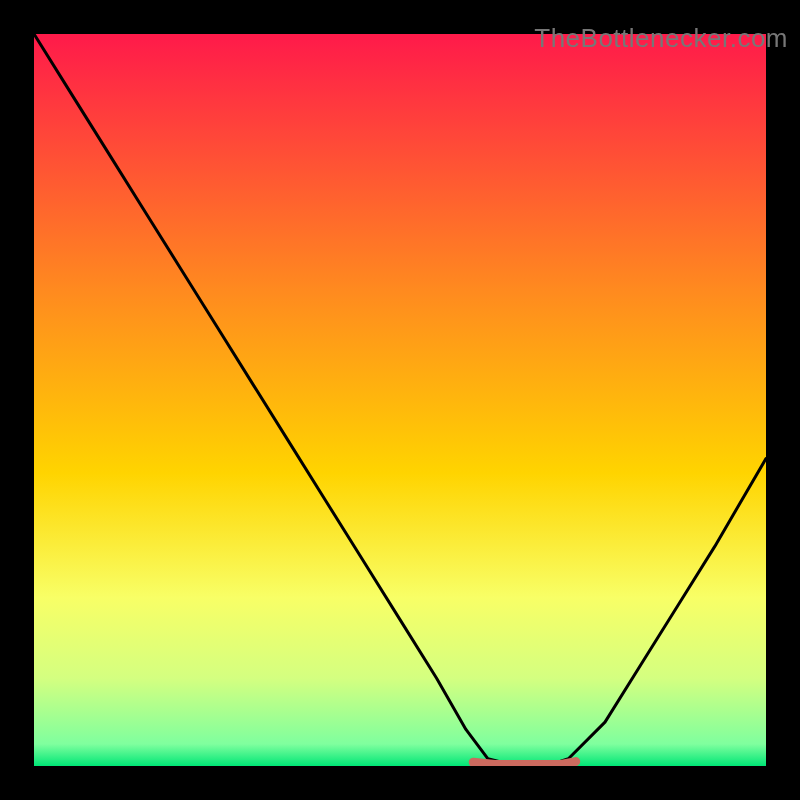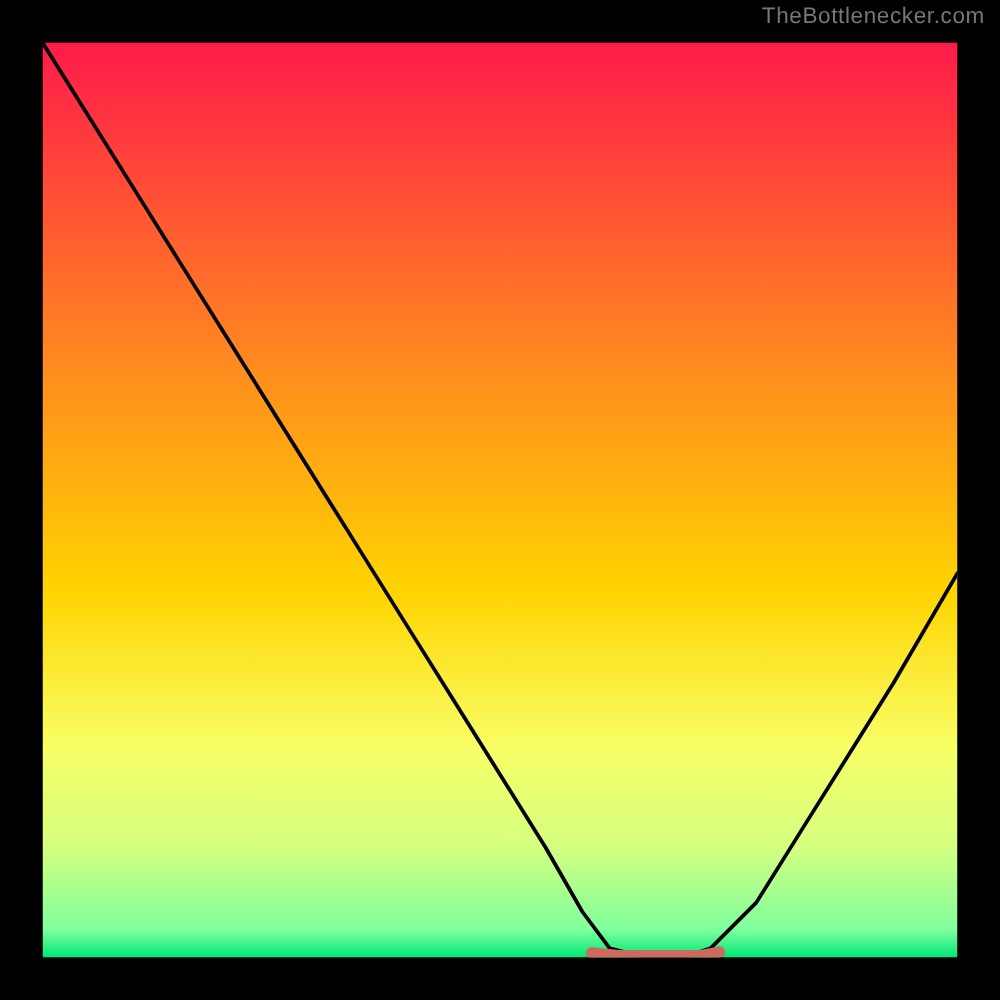--- a/index.html
+++ b/index.html
@@ -12,24 +12,24 @@
     font-family: Arial, Helvetica, sans-serif;
   }
   .stage {
     position: relative;
     width: 800px;
     height: 800px;
     background: #000;
   }
   .watermark {
     position: absolute;
-    top: 2px;
+    top: 23px;
     right: 12px;
     color: #777;
-    font-size: 18px;
+    font-size: 26px;
     letter-spacing: 0.5px;
     z-index: 10;
   }
   .plot {
     position: absolute;
     left: 34px;
     top: 34px;
     width: 732px;
     height: 732px;
   }

